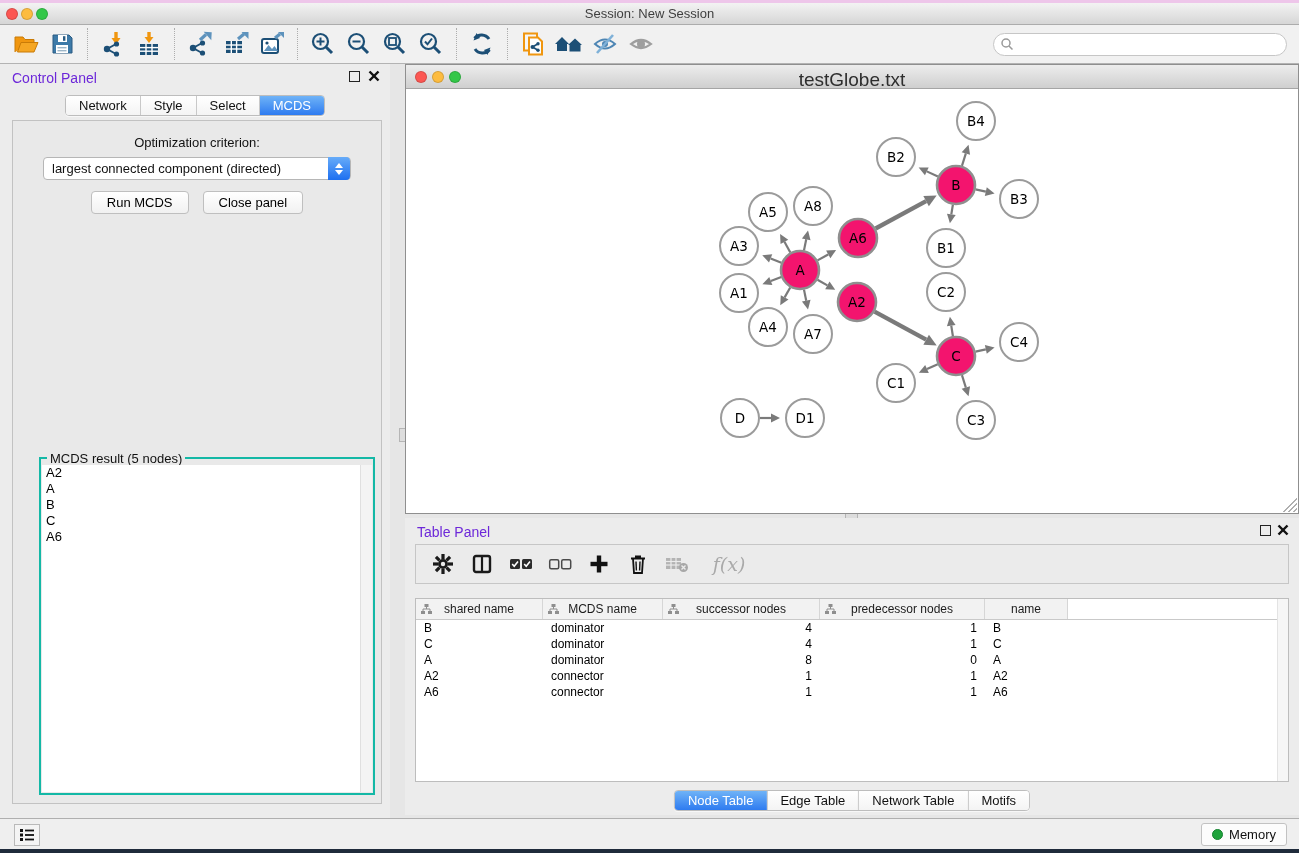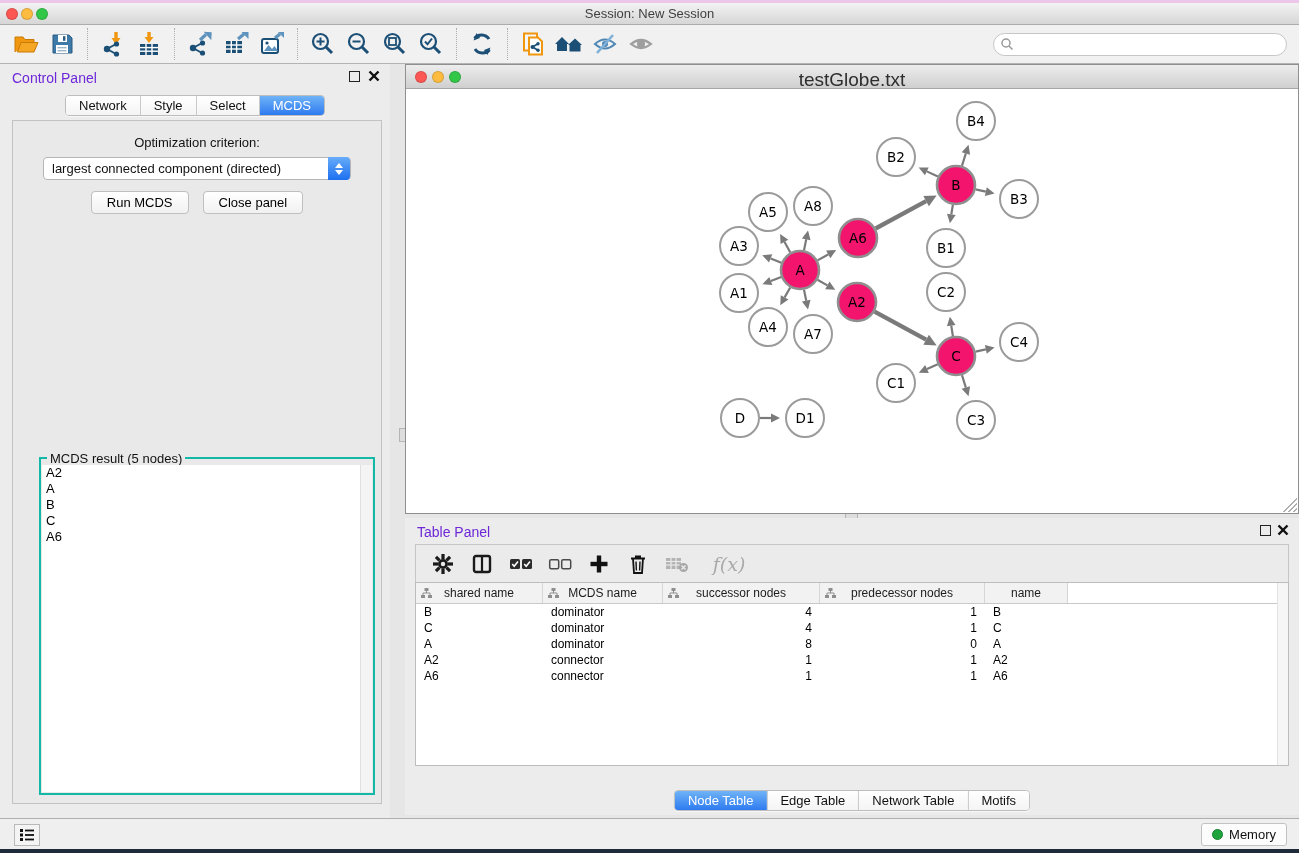--- a/index.html
+++ b/index.html
@@ -74,21 +74,21 @@
       linear-gradient(135deg, transparent 84%, #AFAFAF 84%, #AFAFAF 90%, transparent 90%); }
 
   
   .table-panel { position:absolute; left:405px; top:518px; width:894px; height:297px; background:#ECECEC; }
   .tp-float { right:28px; } .tp-close { right:10px; }
   .tp-toolbar { position:absolute; left:10px; right:10px; top:26px; height:40px; background:#EBEBEB;
     border:1px solid #C6C6C6; display:flex; align-items:center; padding-left:12px; gap:9px; }
   .tp-icon { width:30px; height:30px; display:flex; align-items:center; justify-content:center; flex:none; }
   .fx { font-family:"DejaVu Serif", serif; font-style:italic; font-size:19px; color:#A9A9A9;margin-left:12px; }
 
-  .data-table { position:absolute; left:10px; right:10px; top:64px; height:184px; background:#fff; border:1px solid #BDBDBD; overflow:hidden; }
+  .data-table { position:absolute; left:10px; right:10px; top:80px; height:184px; background:#fff; border:1px solid #BDBDBD; overflow:hidden; }
   .thead { display:flex; height:21px; background:#F2F2F2; border-bottom:1px solid #C9C9C9; }
   .th { display:flex; align-items:center; justify-content:center; gap:5px; border-right:1px solid #D6D6D6;
     font-size:12px; color:#1C1C1C; position:relative; flex:none; }
   .th .tree-ic { position:absolute; left:5px; top:5px; }
   .th-fill { flex:1; background:#fff; border-bottom:none; }
   .tr { display:flex; height:16px; align-items:center; }
   .td { font-size:12px; color:#000; flex:none; padding:0 8px; white-space:nowrap; overflow:hidden; }
   .td.right { text-align:right; }
   .table-gutter { position:absolute; right:0; top:0; bottom:0; width:11px; background:#F6F6F6; border-left:1px solid #E3E3E3; }
 

